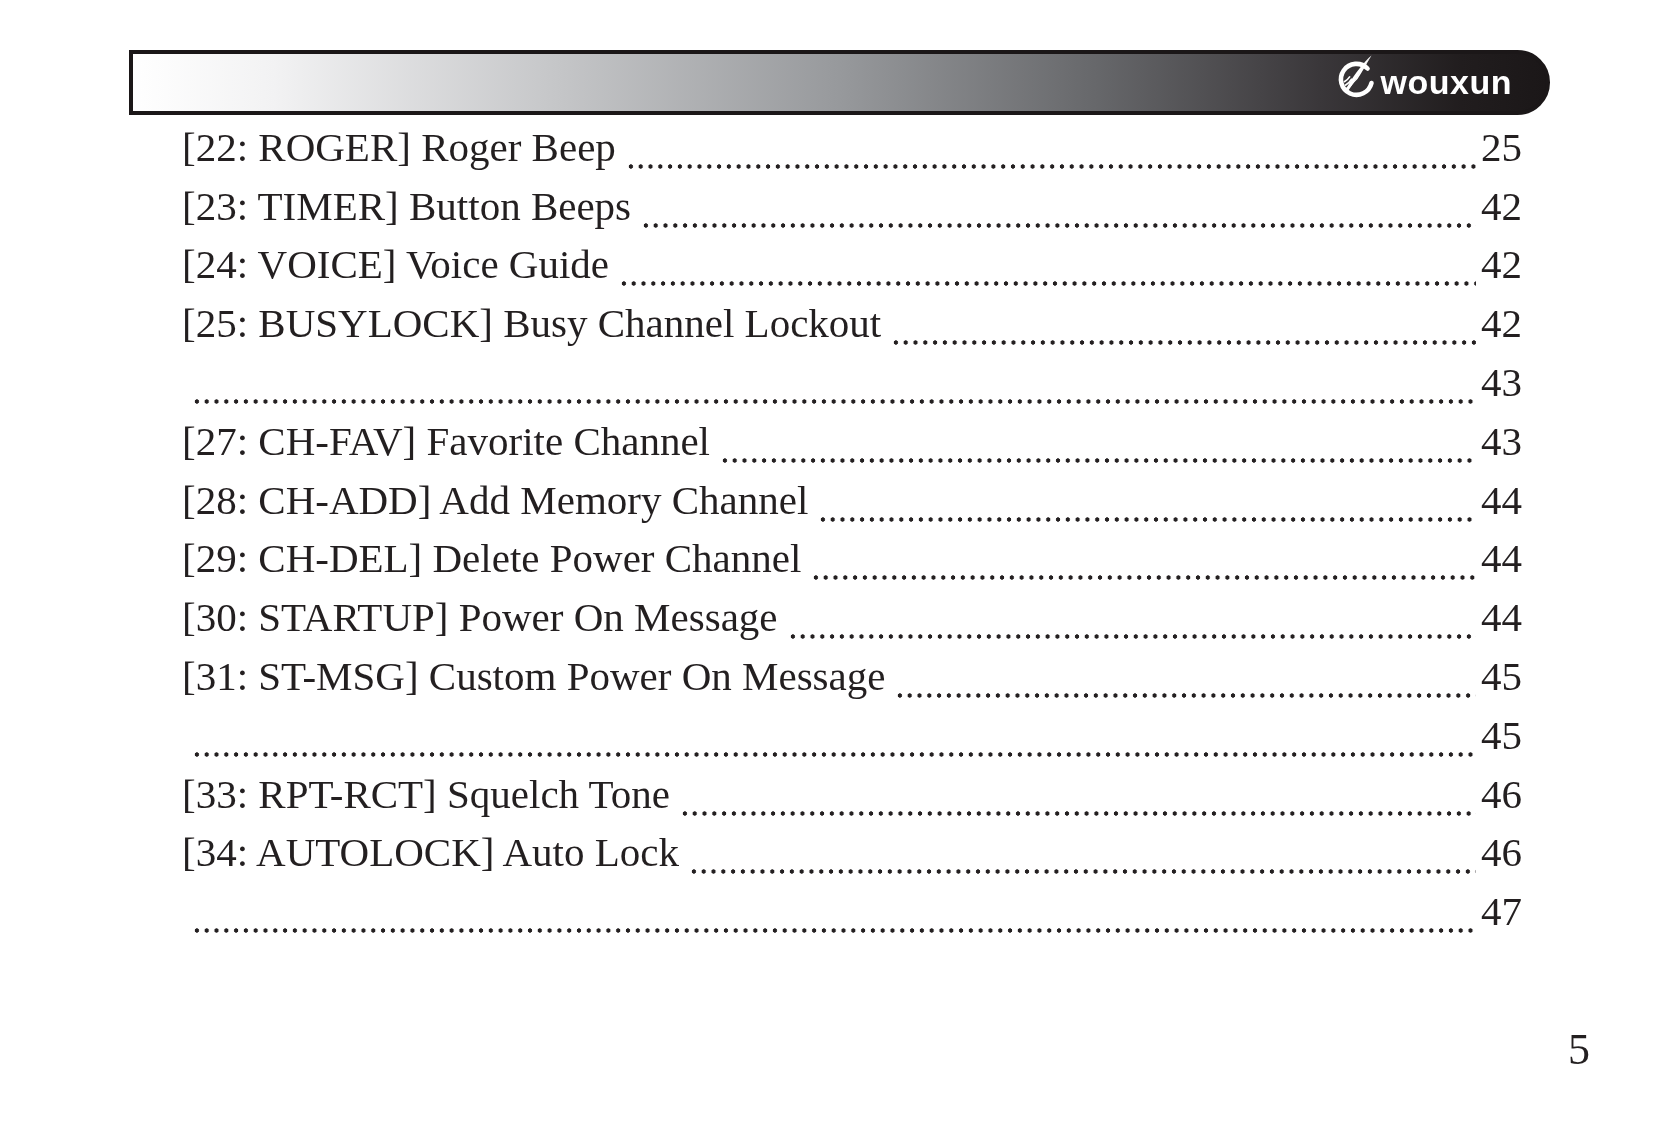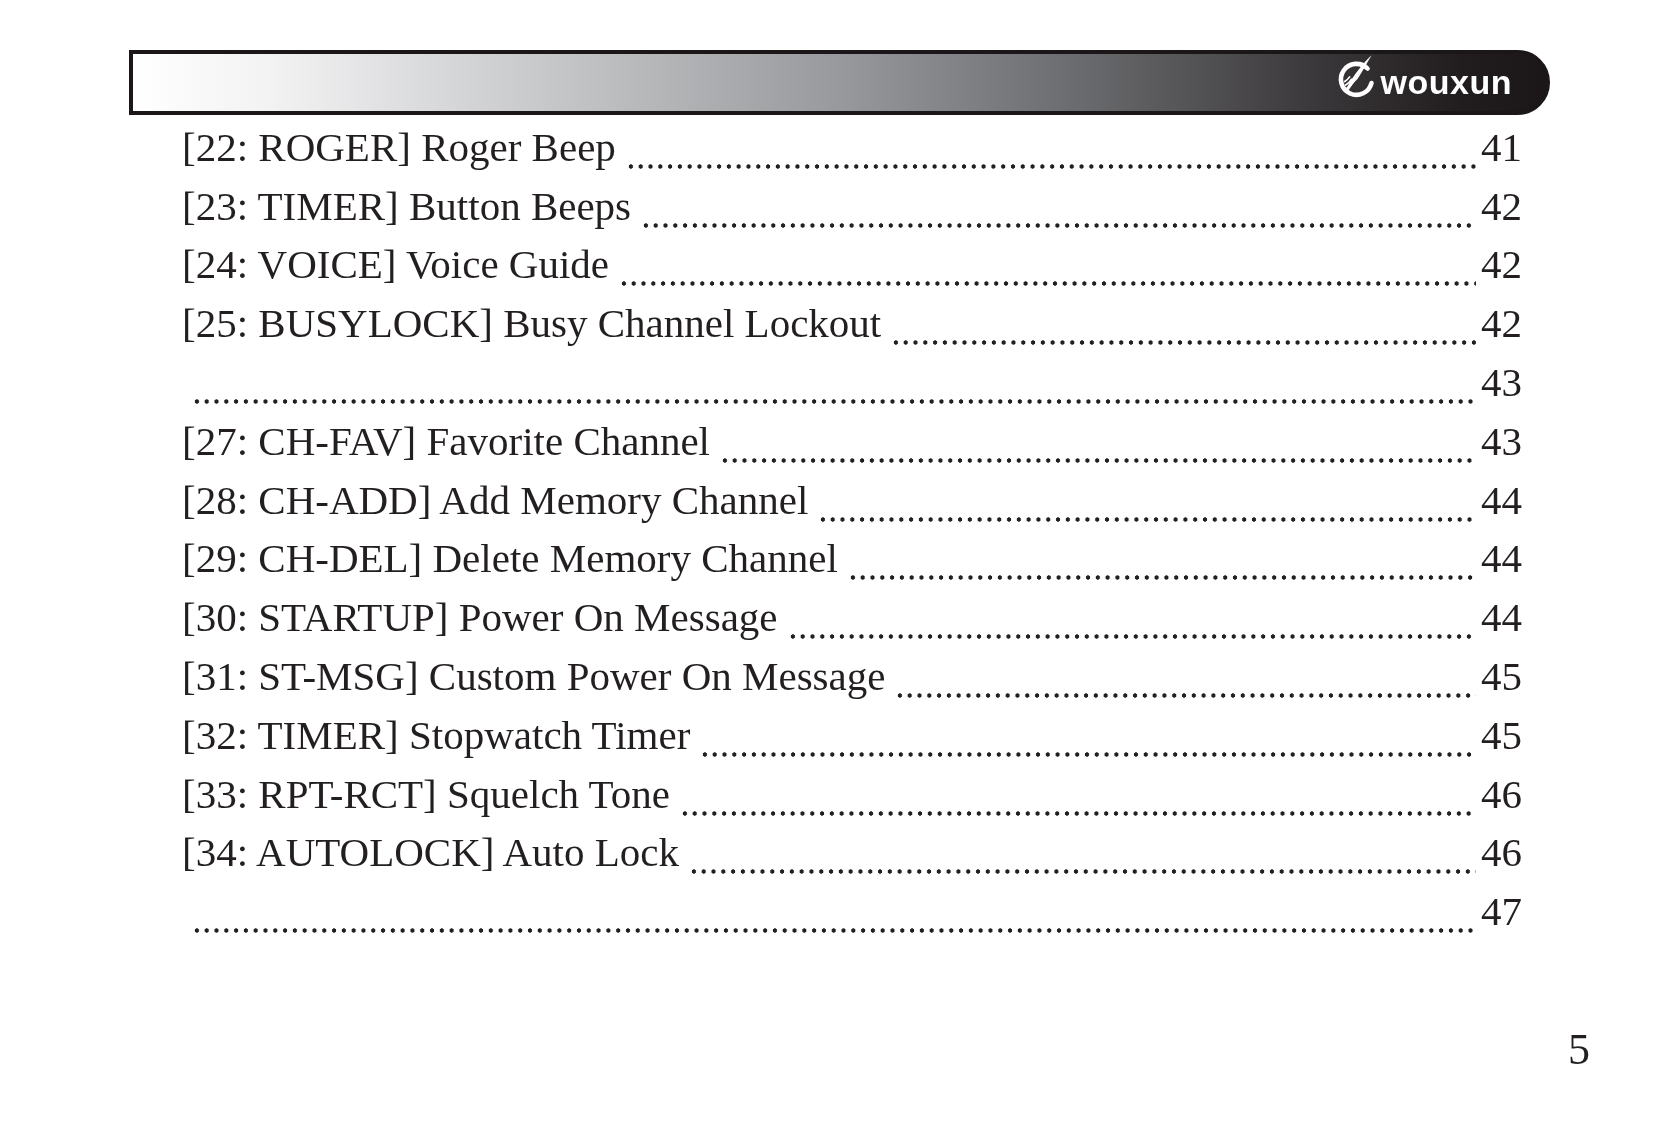--- a/index.html
+++ b/index.html
@@ -113,21 +113,21 @@
       </svg>
       <span class="logo-text">wouxun</span>
     </div>
   </div>
 
   <div class="toc">
 
       <div class="toc-row">
         <span class="toc-label">[22: ROGER] Roger Beep</span>
         <span class="dot-leader"></span>
-        <span class="toc-page">41</span>
+        <span class="toc-page">25</span>
       </div>
 
       <div class="toc-row">
         <span class="toc-label">[23: TIMER] Button Beeps</span>
         <span class="dot-leader"></span>
         <span class="toc-page">42</span>
       </div>
 
       <div class="toc-row">
         <span class="toc-label">[24: VOICE] Voice Guide</span>
@@ -152,39 +152,38 @@
         <span class="toc-page">43</span>
       </div>
 
       <div class="toc-row">
         <span class="toc-label">[28: CH-ADD] Add Memory Channel</span>
         <span class="dot-leader"></span>
         <span class="toc-page">44</span>
       </div>
 
       <div class="toc-row">
-        <span class="toc-label">[29: CH-DEL] Delete Memory Channel</span>
+        <span class="toc-label">[29: CH-DEL] Delete Power Channel</span>
         <span class="dot-leader"></span>
         <span class="toc-page">44</span>
       </div>
 
       <div class="toc-row">
         <span class="toc-label">[30: STARTUP] Power On Message</span>
         <span class="dot-leader"></span>
         <span class="toc-page">44</span>
       </div>
 
       <div class="toc-row">
         <span class="toc-label">[31: ST-MSG] Custom Power On Message</span>
         <span class="dot-leader"></span>
         <span class="toc-page">45</span>
       </div>
 
       <div class="toc-row">
-        <span class="toc-label">[32: TIMER] Stopwatch Timer</span>
         <span class="dot-leader"></span>
         <span class="toc-page">45</span>
       </div>
 
       <div class="toc-row">
         <span class="toc-label">[33: RPT-RCT] Squelch Tone</span>
         <span class="dot-leader"></span>
         <span class="toc-page">46</span>
       </div>
 

